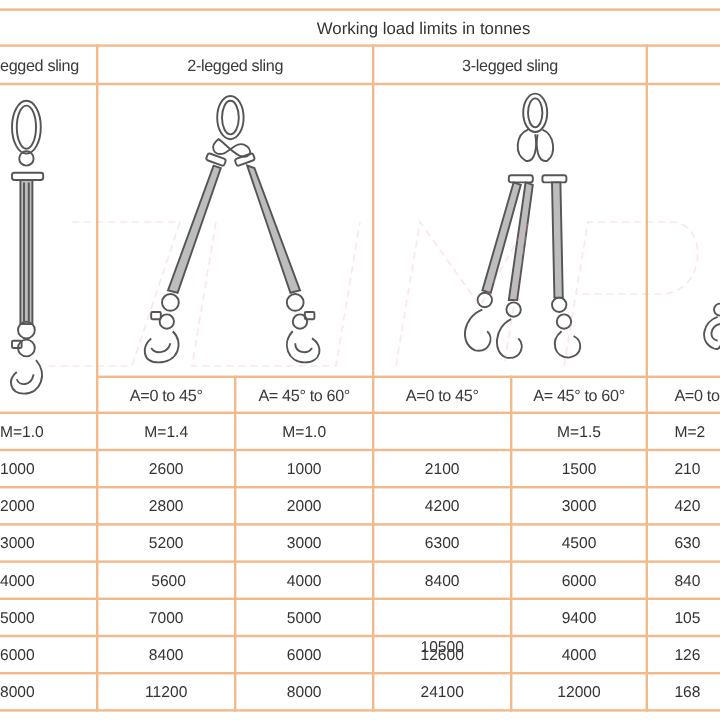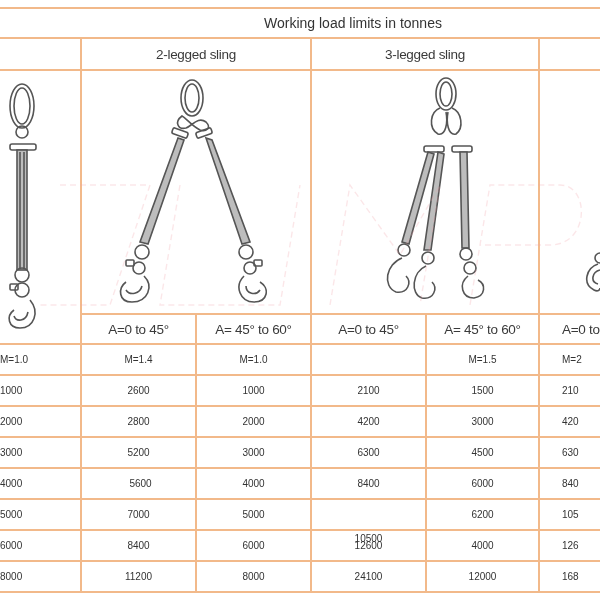--- a/index.html
+++ b/index.html
@@ -10,21 +10,21 @@
   }
   .grid { position:absolute; left:0; top:0; width:600px; height:600px; }
   .hline { position:absolute; height:2px; background:#f2b98a; }
   .vline { position:absolute; width:2px; background:#f2b98a; }
   .cell {
     position:absolute; display:flex; align-items:center; justify-content:center;
     font-size:14px; color:#3a3a3a; white-space:nowrap; overflow:hidden;
   }
   .title { font-size:14px; color:#333; }
   .hdr { font-size:13.5px; letter-spacing:-0.3px; }
-  .num { font-size:10px; color:#333; }
+  .num { font-size:13px; color:#333; }
   .watermark {
     position:absolute; left:0; top:175px; width:600px; height:160px;
     pointer-events:none; opacity:0.25;
   }
   svg.sling { position:absolute; }
 </style>
 </head>
 <body>
 
 <div class="grid">
@@ -44,20 +44,21 @@
   <div class="hline" style="left:0;top:591px;width:600px;"></div>
 
   <div class="vline" style="left:80px;top:37px;height:556px;"></div>
   <div class="vline" style="left:195px;top:313px;height:280px;"></div>
   <div class="vline" style="left:310px;top:37px;height:556px;"></div>
   <div class="vline" style="left:425px;top:313px;height:280px;"></div>
   <div class="vline" style="left:538px;top:37px;height:556px;"></div>
 
   <div class="cell title" style="left:80px;top:9px;width:600px;height:28px;justify-content:flex-start;padding-left:184px;box-sizing:border-box;">Working load limits in tonnes</div>
 
+  <div class="cell hdr" style="left:0;top:39px;width:80px;height:30px;justify-content:flex-start;">egged sling</div>
   <div class="cell hdr" style="left:82px;top:39px;width:228px;height:30px;">2-legged sling</div>
   <div class="cell hdr" style="left:312px;top:39px;width:226px;height:30px;">3-legged sling</div>
   <div class="cell hdr" style="left:540px;top:39px;width:60px;height:30px;"></div>
 
   <svg class="sling" style="left:0;top:72px;" width="80" height="270" viewBox="0 0 80 270">
     <g fill="none" stroke="#555" stroke-width="1.6">
       <ellipse cx="22" cy="34" rx="12" ry="22"></ellipse>
       <ellipse cx="22" cy="34" rx="8" ry="18"></ellipse>
       <circle cx="22" cy="60" r="6"></circle>
       <rect x="10" y="72" width="26" height="6" rx="2"></rect>
@@ -163,21 +164,21 @@
         <div class="cell num" style="left: 197px; top: 469px; width: 113px; height: 29px; justify-content: center; padding-left: 0px; box-sizing: border-box;">4000</div>
         <div class="cell num" style="left: 312px; top: 469px; width: 113px; height: 29px; justify-content: center; padding-left: 0px; box-sizing: border-box;">8400</div>
         <div class="cell num" style="left: 427px; top: 469px; width: 111px; height: 29px; justify-content: center; padding-left: 0px; box-sizing: border-box;">6000</div>
         <div class="cell num" style="left: 540px; top: 469px; width: 100px; height: 29px; justify-content: flex-start; padding-left: 22px; box-sizing: border-box;">840</div>
       </div>
       <div>
         <div class="cell num" style="left: 0px; top: 500px; width: 80px; height: 29px; justify-content: flex-start; padding-left: 0px; box-sizing: border-box;">5000</div>
         <div class="cell num" style="left: 82px; top: 500px; width: 113px; height: 29px; justify-content: center; padding-left: 0px; box-sizing: border-box;">7000</div>
         <div class="cell num" style="left: 197px; top: 500px; width: 113px; height: 29px; justify-content: center; padding-left: 0px; box-sizing: border-box;">5000</div>
         <div class="cell num" style="left: 312px; top: 524px; width: 113px; height: 29px; justify-content: center; padding-left: 0px; box-sizing: border-box;">10500</div>
-        <div class="cell num" style="left: 427px; top: 500px; width: 111px; height: 29px; justify-content: center; padding-left: 0px; box-sizing: border-box;">6200</div>
+        <div class="cell num" style="left: 427px; top: 500px; width: 111px; height: 29px; justify-content: center; padding-left: 0px; box-sizing: border-box;">9400</div>
         <div class="cell num" style="left: 540px; top: 500px; width: 100px; height: 29px; justify-content: flex-start; padding-left: 22px; box-sizing: border-box;">105</div>
       </div>
       <div>
         <div class="cell num" style="left: 0px; top: 531px; width: 80px; height: 29px; justify-content: flex-start; padding-left: 0px; box-sizing: border-box;">6000</div>
         <div class="cell num" style="left: 82px; top: 531px; width: 113px; height: 29px; justify-content: center; padding-left: 0px; box-sizing: border-box;">8400</div>
         <div class="cell num" style="left: 197px; top: 531px; width: 113px; height: 29px; justify-content: center; padding-left: 0px; box-sizing: border-box;">6000</div>
         <div class="cell num" style="left: 312px; top: 531px; width: 113px; height: 29px; justify-content: center; padding-left: 0px; box-sizing: border-box;">12600</div>
         <div class="cell num" style="left: 427px; top: 531px; width: 111px; height: 29px; justify-content: center; padding-left: 0px; box-sizing: border-box;">4000</div>
         <div class="cell num" style="left: 540px; top: 531px; width: 100px; height: 29px; justify-content: flex-start; padding-left: 22px; box-sizing: border-box;">126</div>
       </div>

